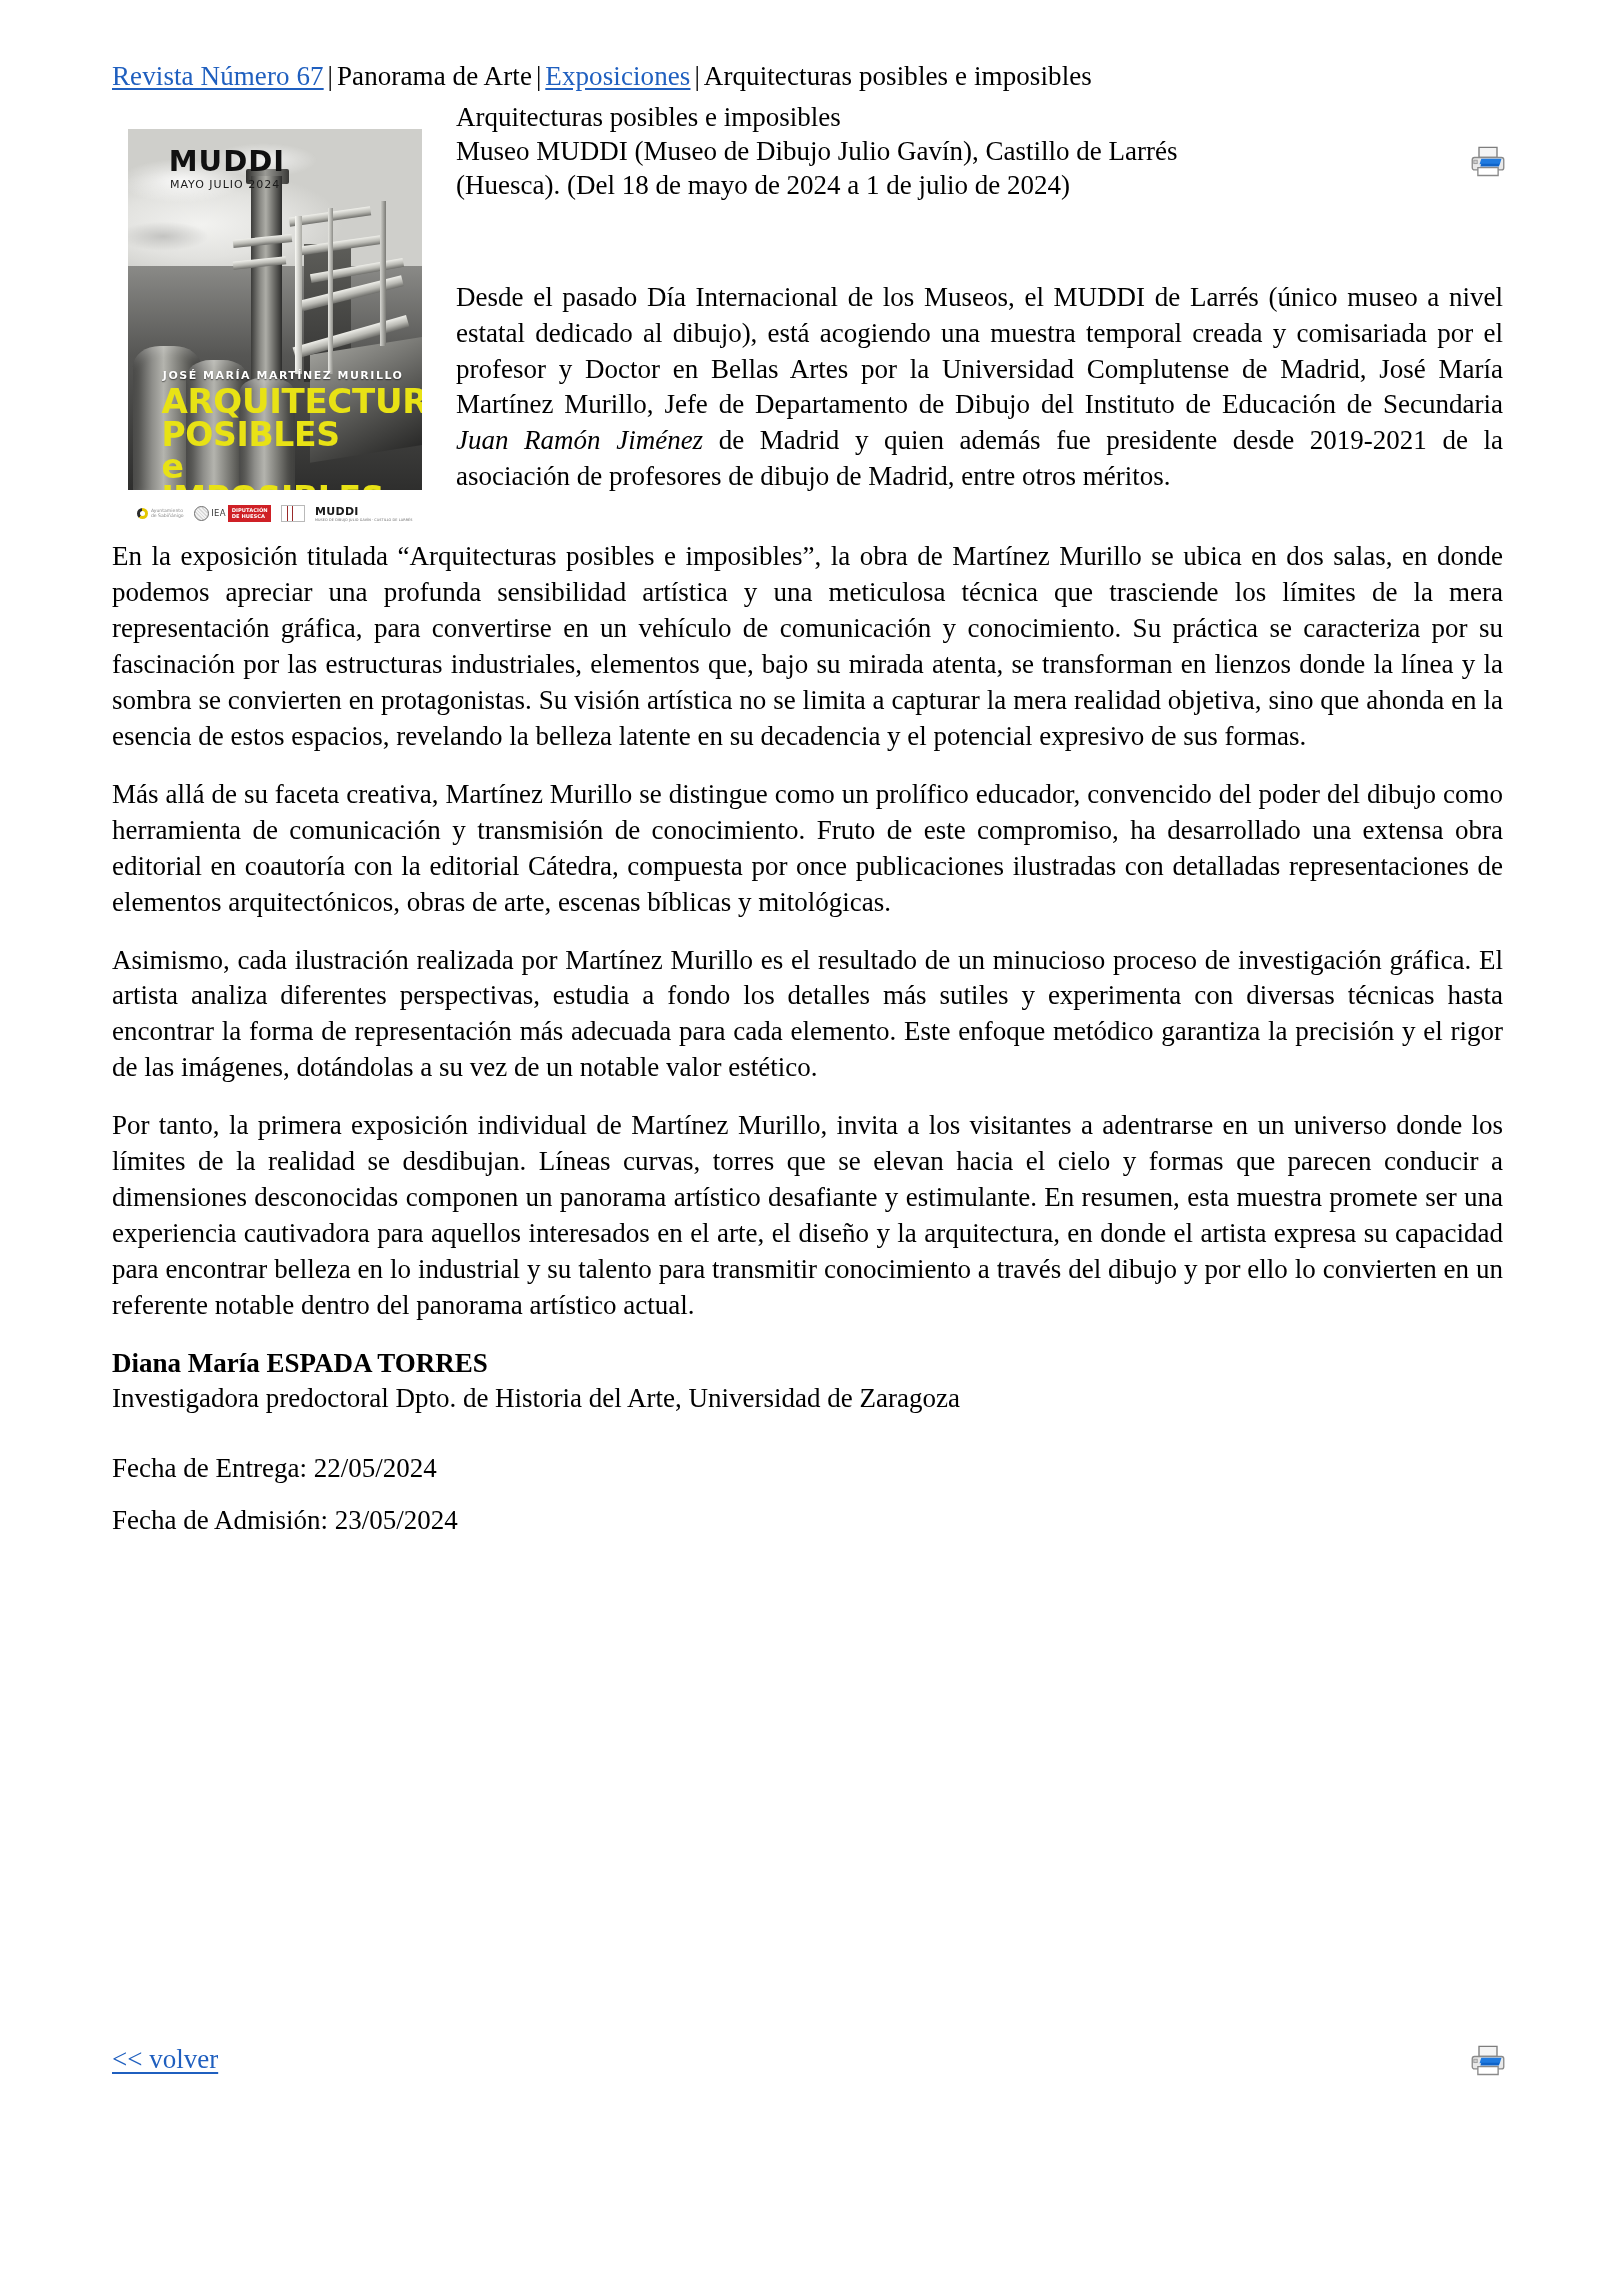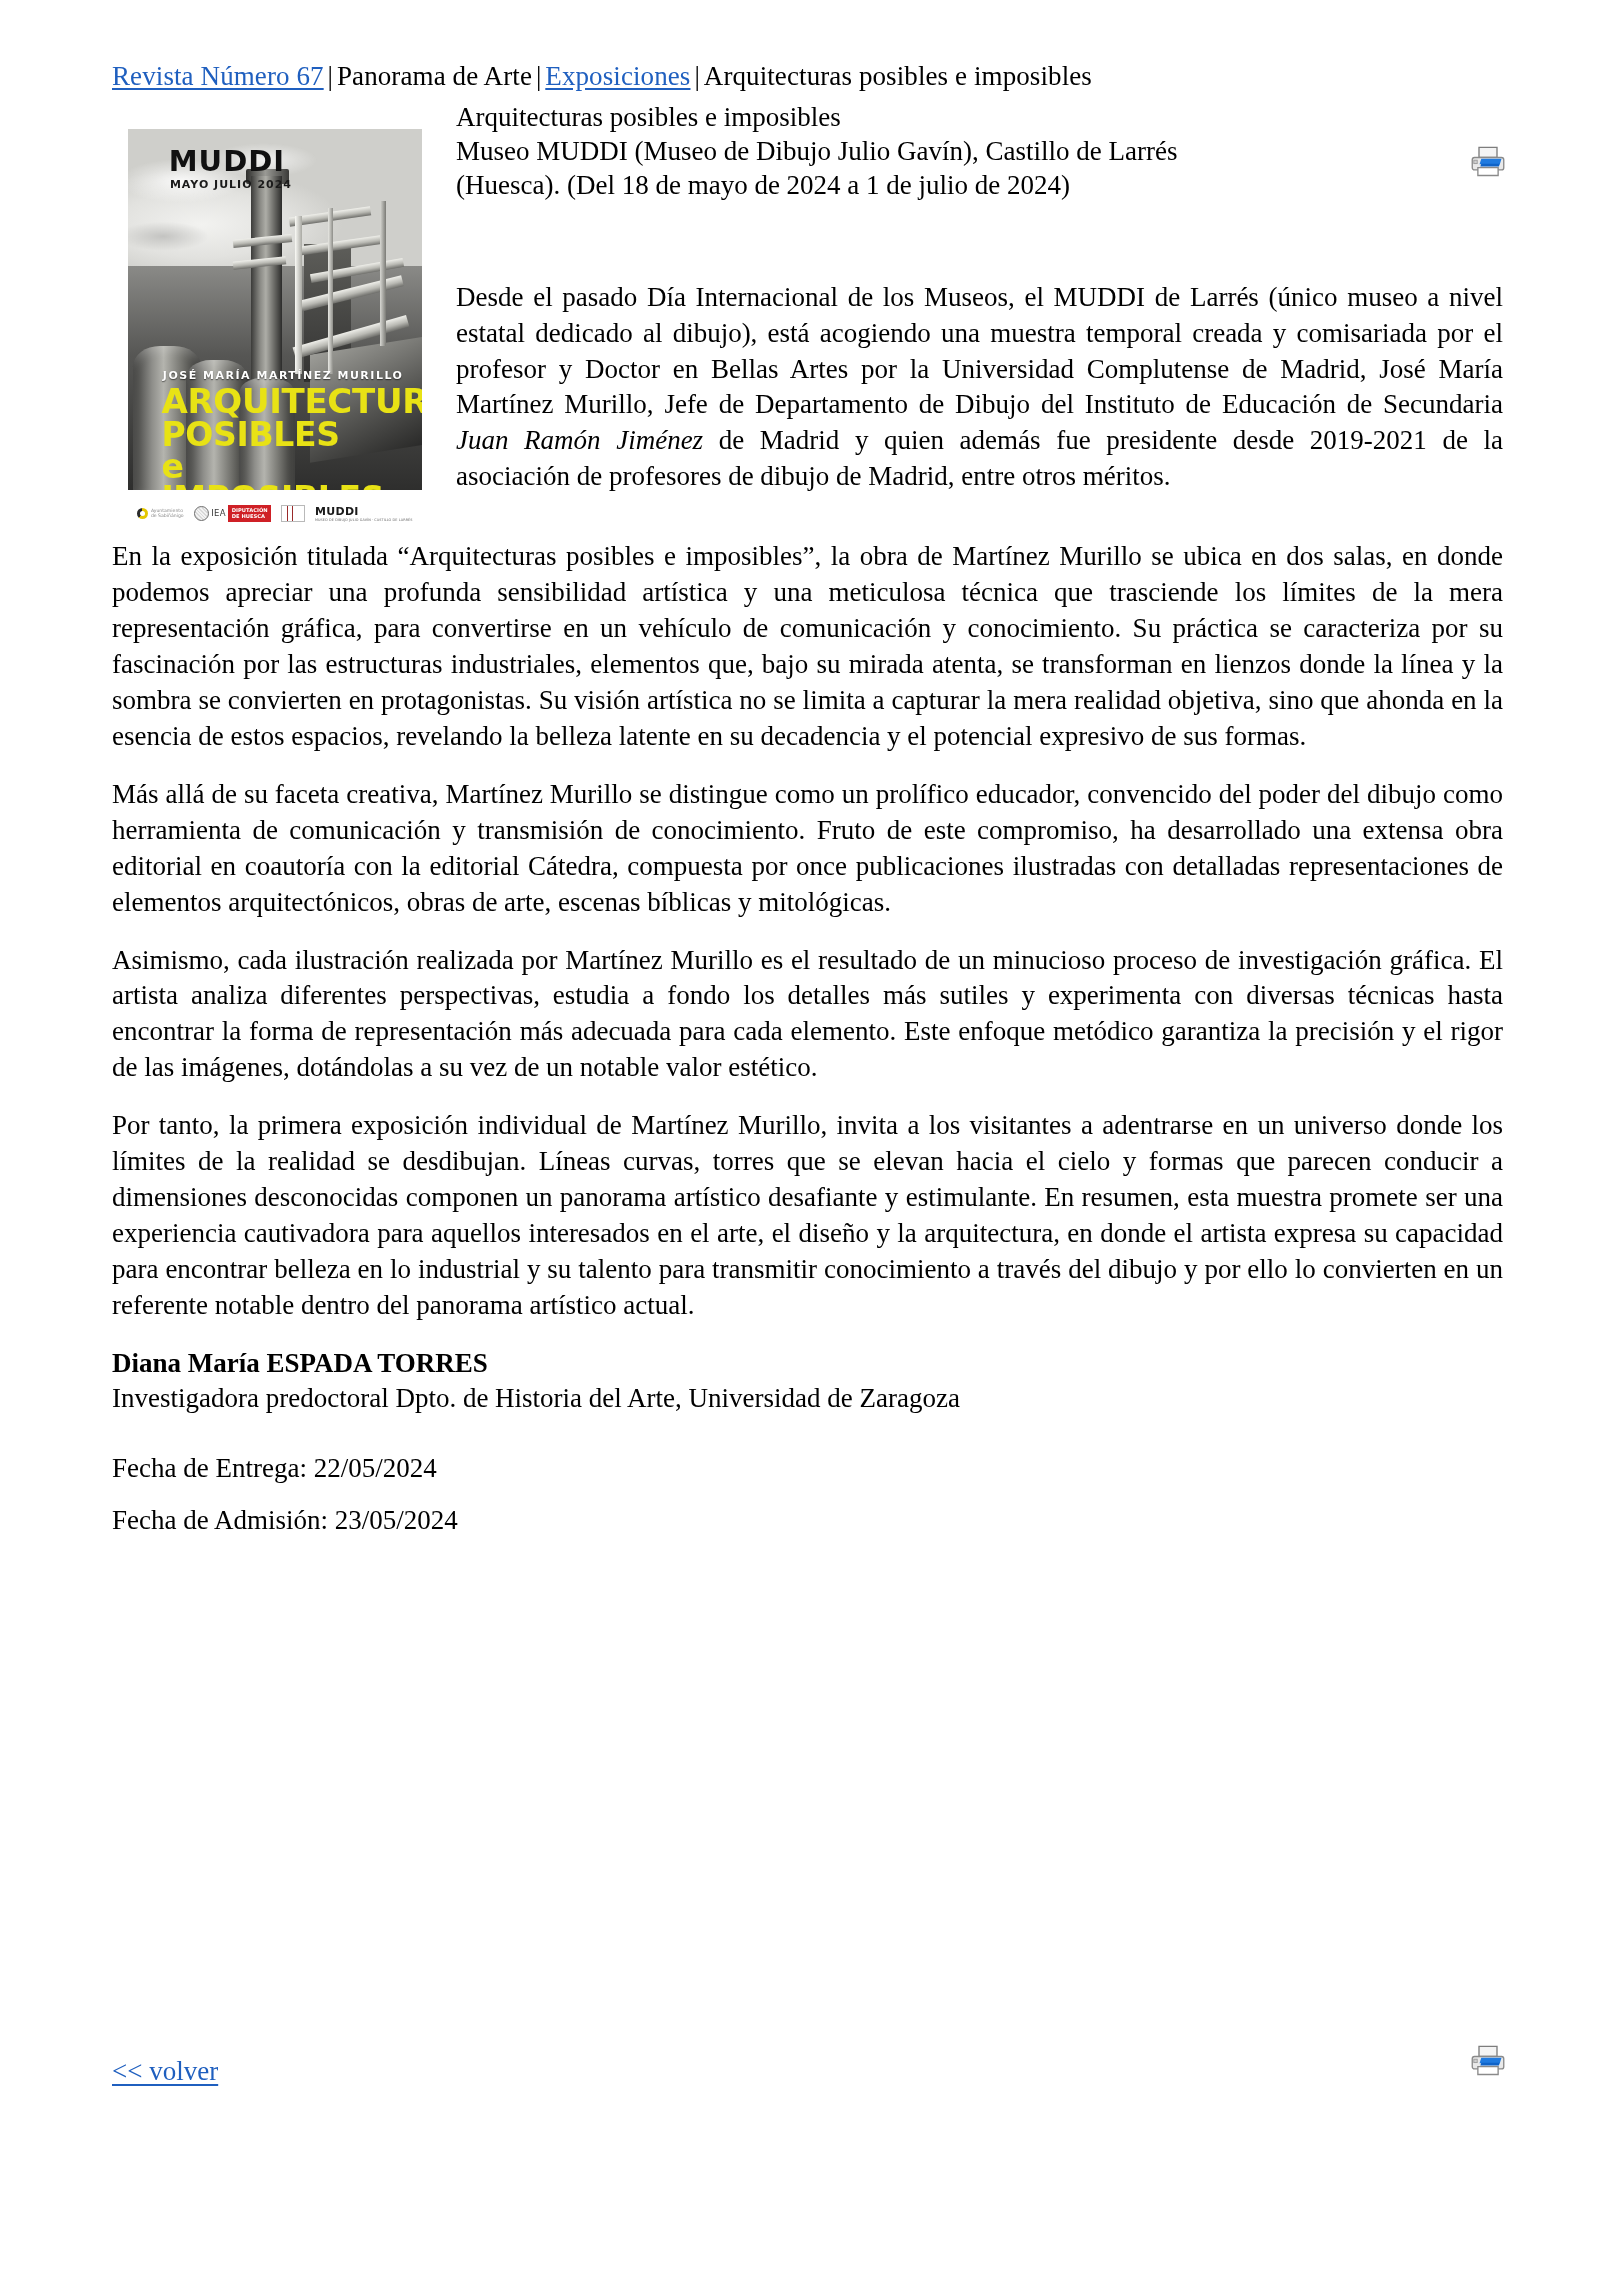--- a/index.html
+++ b/index.html
@@ -167,21 +167,21 @@
     font-weight: 700;
     font-size: 29px;
     letter-spacing: 1px;
     color: #111111;
   }
   .p-dates {
     position: absolute;
     left: 14.4%;
     top: 13.6%;
     font-family: "DejaVu Sans", "Liberation Sans", sans-serif;
-    font-weight: 700;
+    font-weight: 400;
     font-size: 11px;
     letter-spacing: 1px;
     color: #1b1b1b;
   }
   .p-artist {
     position: absolute;
     left: 12%;
     top: 66.5%;
     font-family: "DejaVu Sans", "Liberation Sans", sans-serif;
     font-weight: 700;
@@ -303,21 +303,20 @@
     line-height: 1.33;
     margin: 34px 0 0 0;
   }
   .dates span { display: block; margin-top: 16px; }
 
   .footer-link {
     position: absolute;
     left: 112px;
     top: 2044px;
     font-size: 27px;
-    margin-top: 12px;
   }
   .footer-link a {
     color: #1f5fbf;
     text-decoration: underline;
     text-underline-offset: 3.9px;
   }
 </style>
 </head>
 <body>
 

